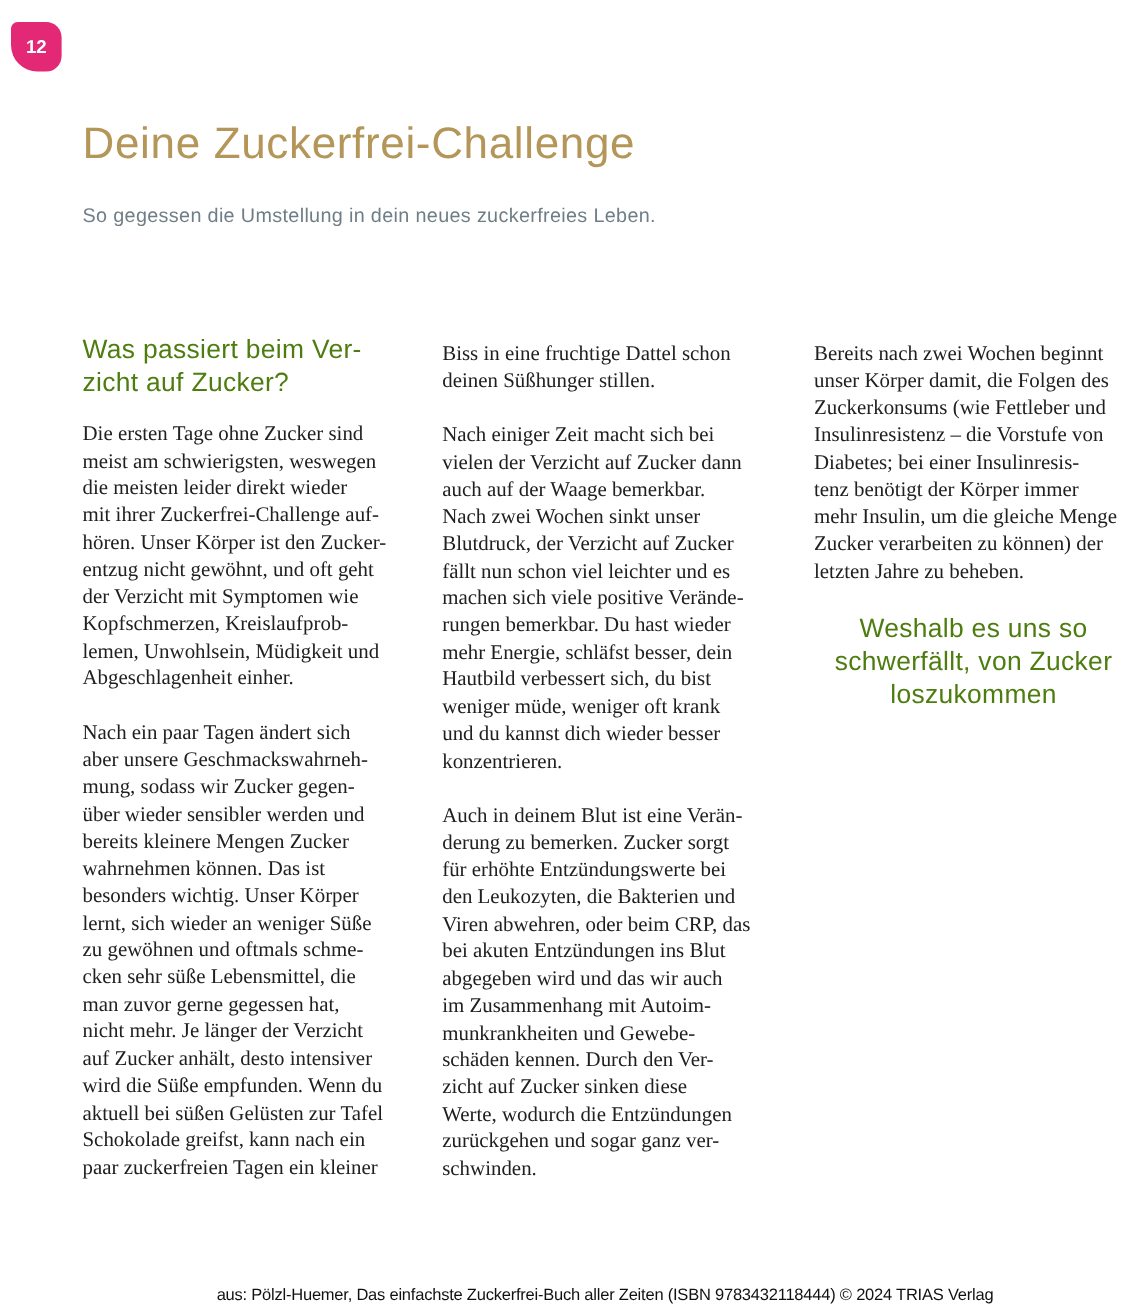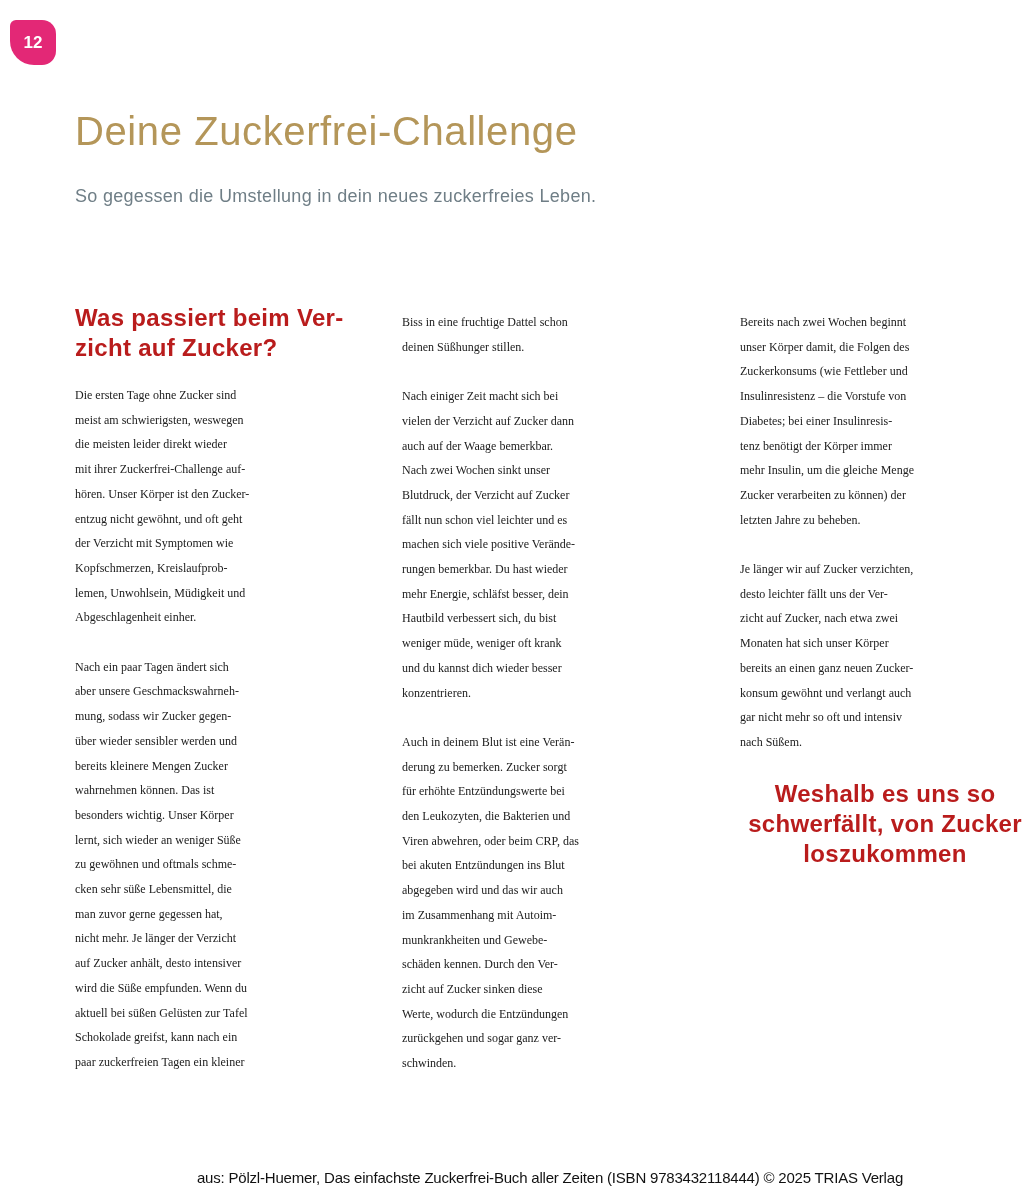--- a/index.html
+++ b/index.html
@@ -43,30 +43,30 @@
     position: absolute; left: 75px; top: 303px;
     display: flex;
   }
   .col { flex: 0 0 auto; }
   .col-1 { width: 297px; margin-right: 30px; }
   .col-2 { width: 302px; margin-right: 36px; padding-top: 7px; }
   .col-3 { width: 290px; padding-top: 7px; }
 
   .sec-heading {
     margin: 0 0 20px 0;
-    font-size: 24px; font-weight: 700; letter-spacing: 0.3px;
-    color: #b91c1c; line-height: 30px;
+    font-size: 24px; font-weight: 400; letter-spacing: 0.3px;
+    color: #4d7c0f; line-height: 30px;
     white-space: pre;
   }
   .col-3 .sec-heading { margin-top: 16px; margin-bottom: 23px; text-align: center; }
 
   .body-para {
     margin: 0 0 24.7px 0;
     font-family: "Liberation Serif", serif;
-    font-size: 12px; color: #202020;
+    font-size: 19px; color: #202020;
     line-height: 24.7px;
     white-space: pre;
   }
 
   .footer {
     position: absolute; left: 75px; top: 1169px; width: 950px;
     text-align: center;
     font-size: 15px; color: #111111;
     font-family: "Liberation Sans", sans-serif;
     letter-spacing: -0.2px;
@@ -156,30 +156,22 @@
     <div class="col col-3">
       <p class="body-para">Bereits nach zwei Wochen beginnt
 unser Körper damit, die Folgen des
 Zuckerkonsums (wie Fettleber und
 Insulinresistenz – die Vorstufe von
 Diabetes; bei einer Insulinresis-
 tenz benötigt der Körper immer
 mehr Insulin, um die gleiche Menge
 Zucker verarbeiten zu können) der
 letzten Jahre zu beheben.</p>
-      <p class="body-para">Je länger wir auf Zucker verzichten,
-desto leichter fällt uns der Ver-
-zicht auf Zucker, nach etwa zwei
-Monaten hat sich unser Körper
-bereits an einen ganz neuen Zucker-
-konsum gewöhnt und verlangt auch
-gar nicht mehr so oft und intensiv
-nach Süßem.</p>
       <h2 class="sec-heading">Weshalb es uns so
 schwerfällt, von Zucker
 loszukommen</h2>
     </div>
 
   </div>
 
-  <div class="footer">aus: Pölzl-Huemer, Das einfachste Zuckerfrei-Buch aller Zeiten (ISBN 9783432118444) © 2025 TRIAS Verlag</div>
+  <div class="footer">aus: Pölzl-Huemer, Das einfachste Zuckerfrei-Buch aller Zeiten (ISBN 9783432118444) © 2024 TRIAS Verlag</div>
 
 </div>
 
 </body></html>

